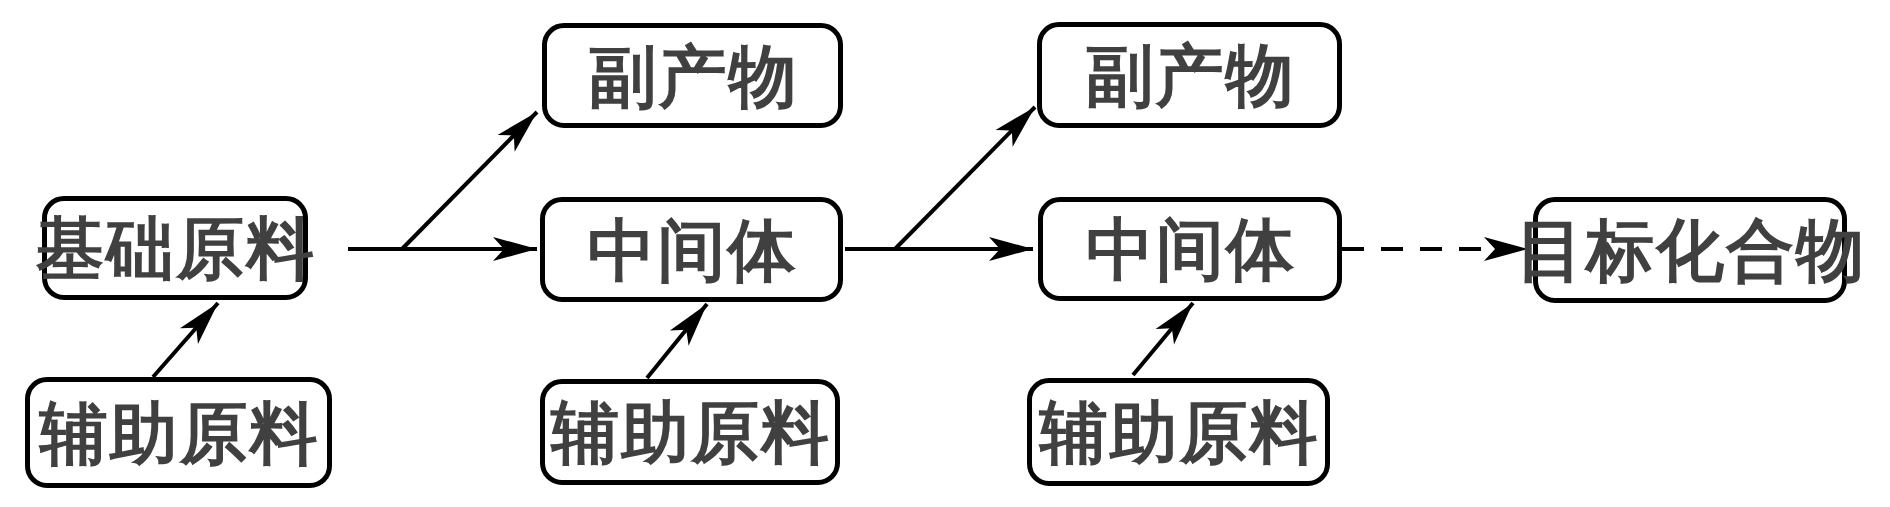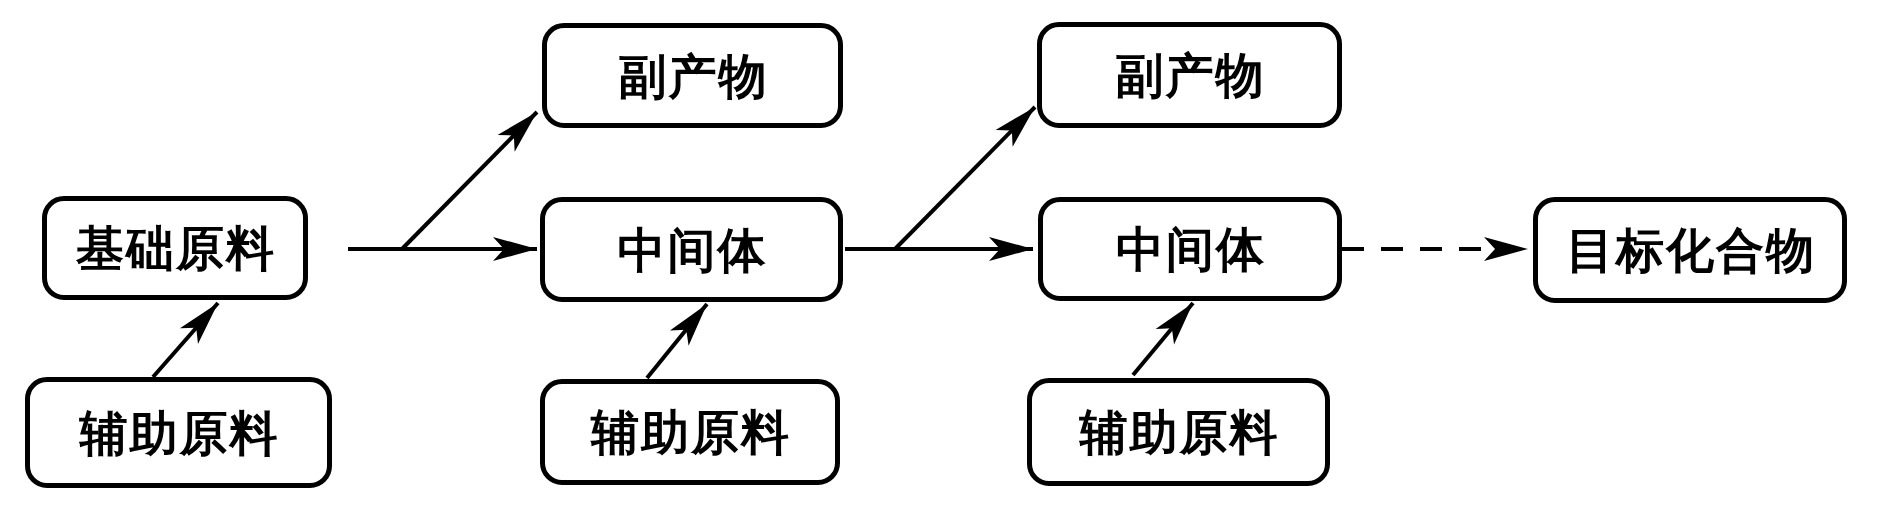--- a/index.html
+++ b/index.html
@@ -26,23 +26,23 @@
     position: absolute;
     box-sizing: border-box;
     border: 5px solid #000000;
     border-radius: 22px;
     background: #ffffff;
     display: flex;
     align-items: center;
     justify-content: center;
   }
   .node .label {
-    font-size: 48px;
+    font-size: 68px;
     font-weight: 700;
-    color: #000000;
+    color: #404040;
     letter-spacing: 2px;
     text-indent: 2px;
     white-space: nowrap;
     line-height: 1;
     text-align: right;
   }
 </style>
 </head>
 <body>
 

